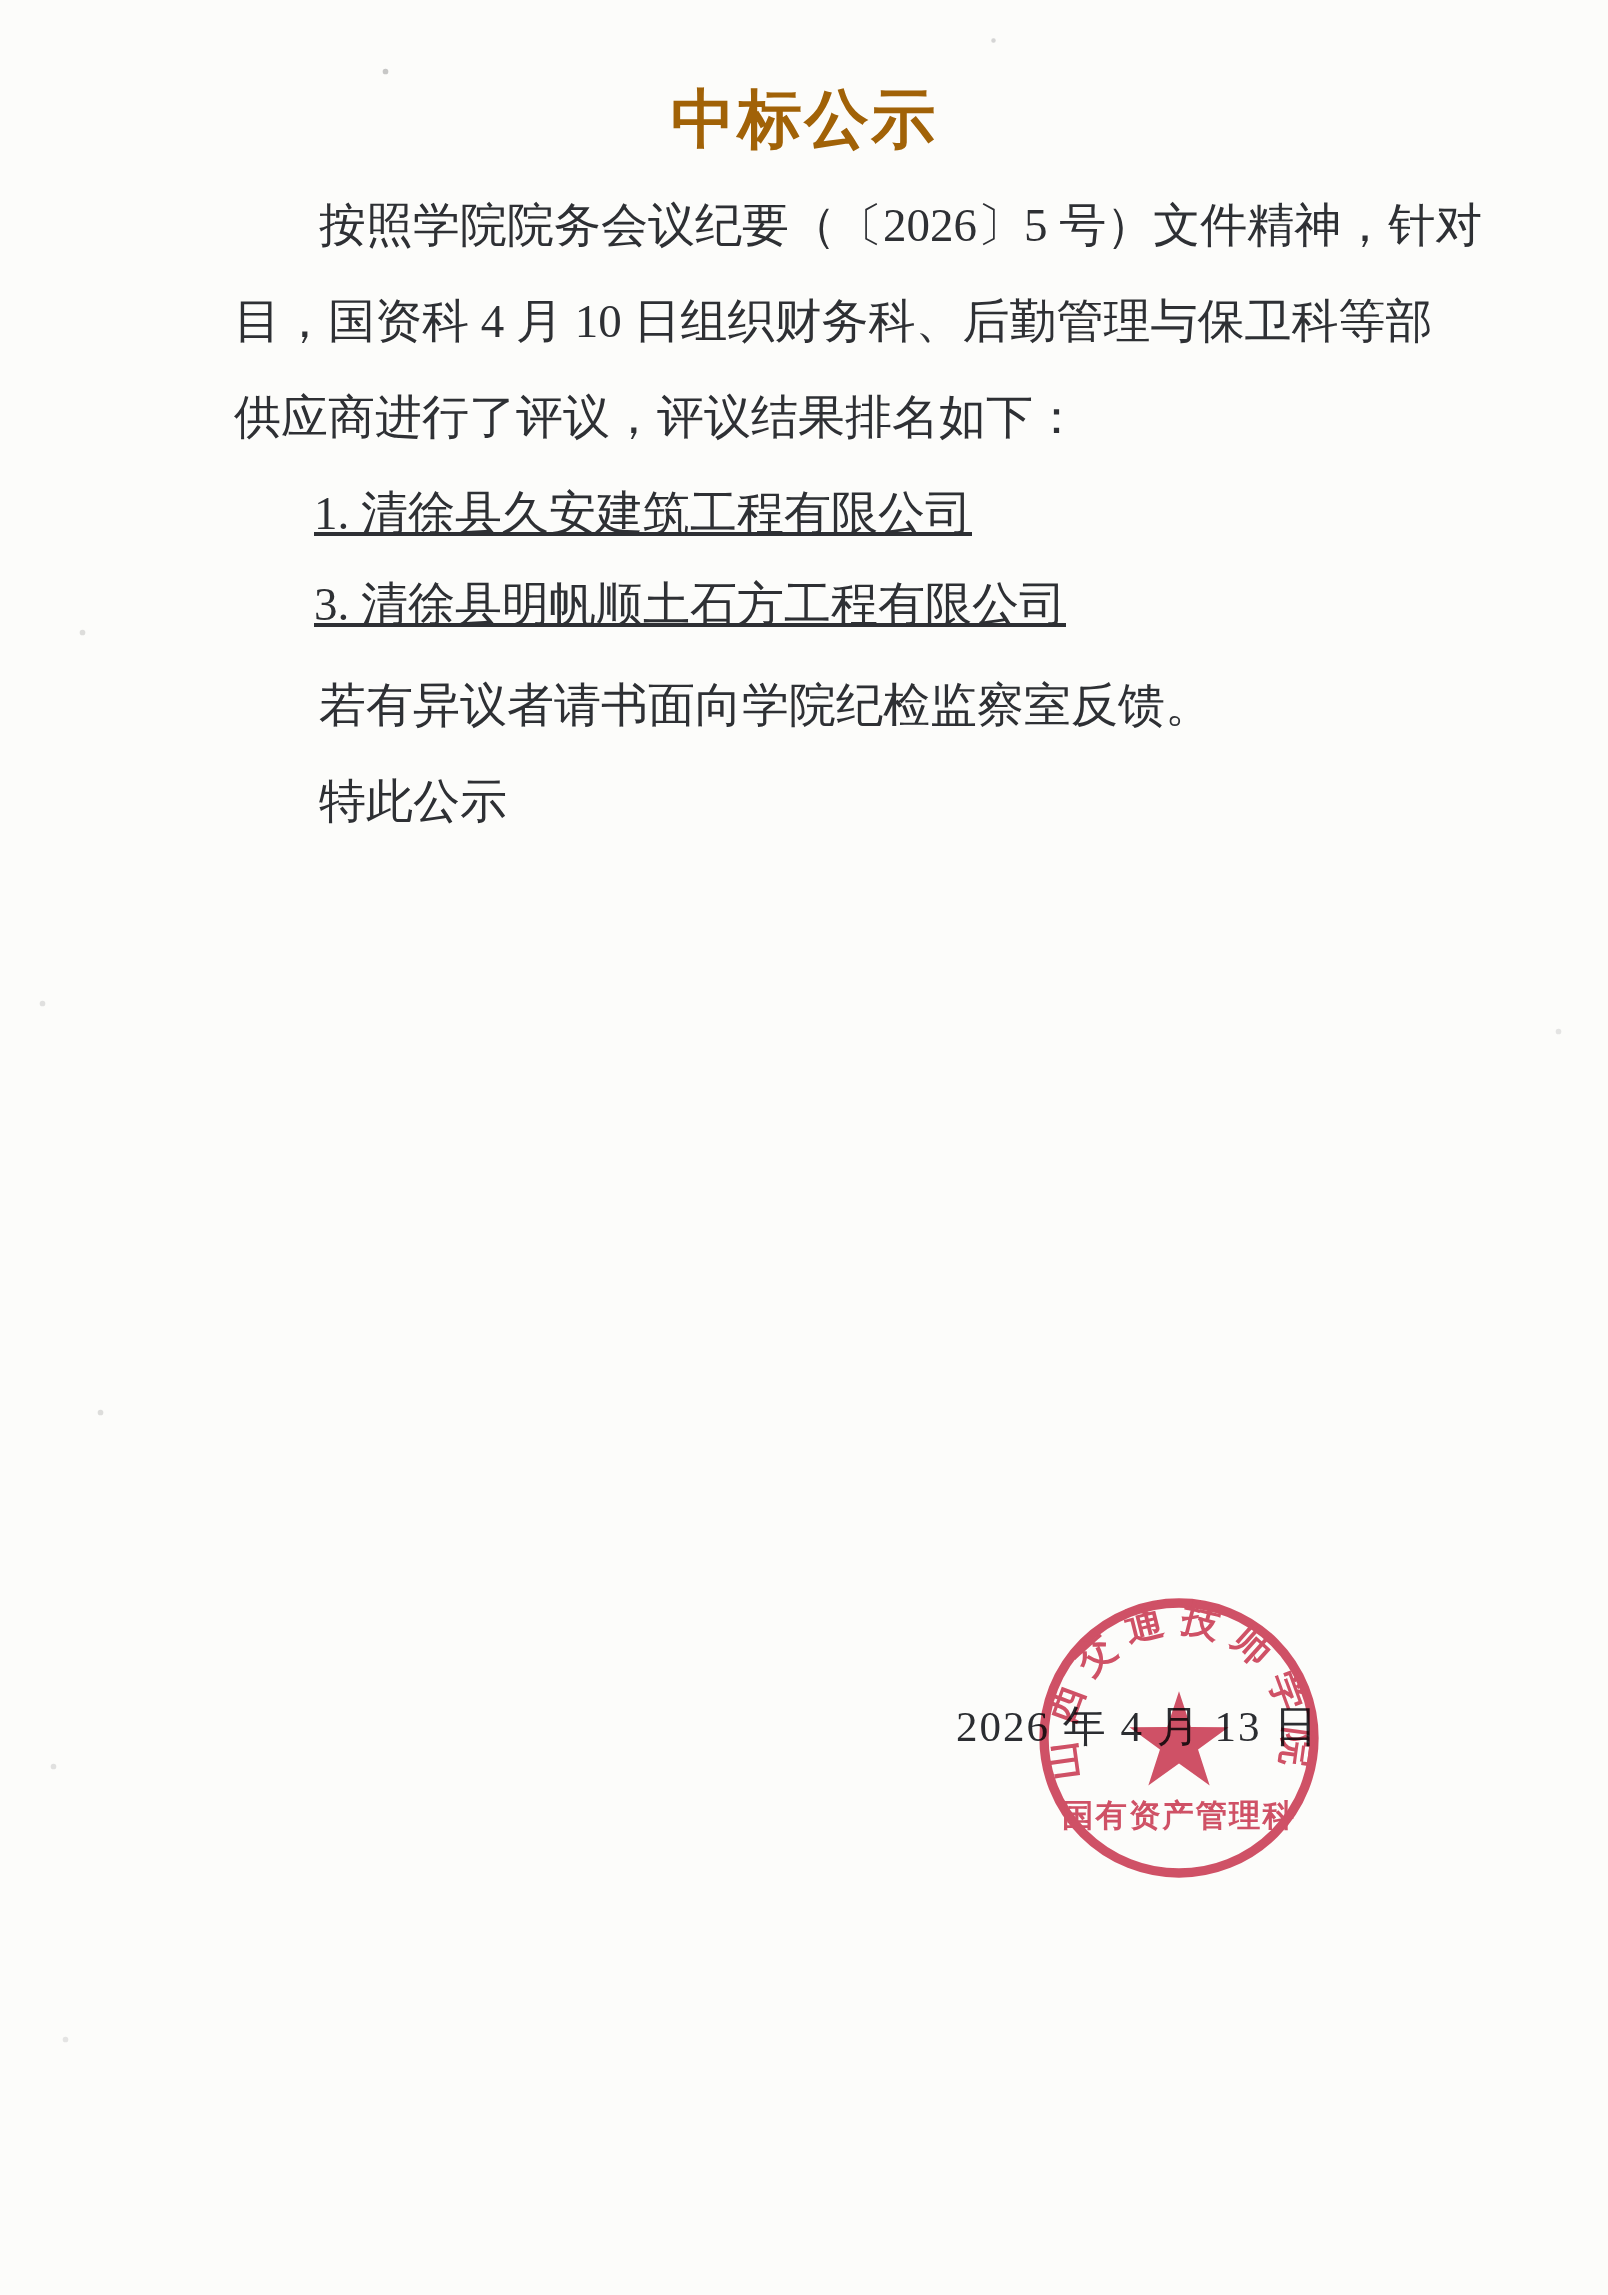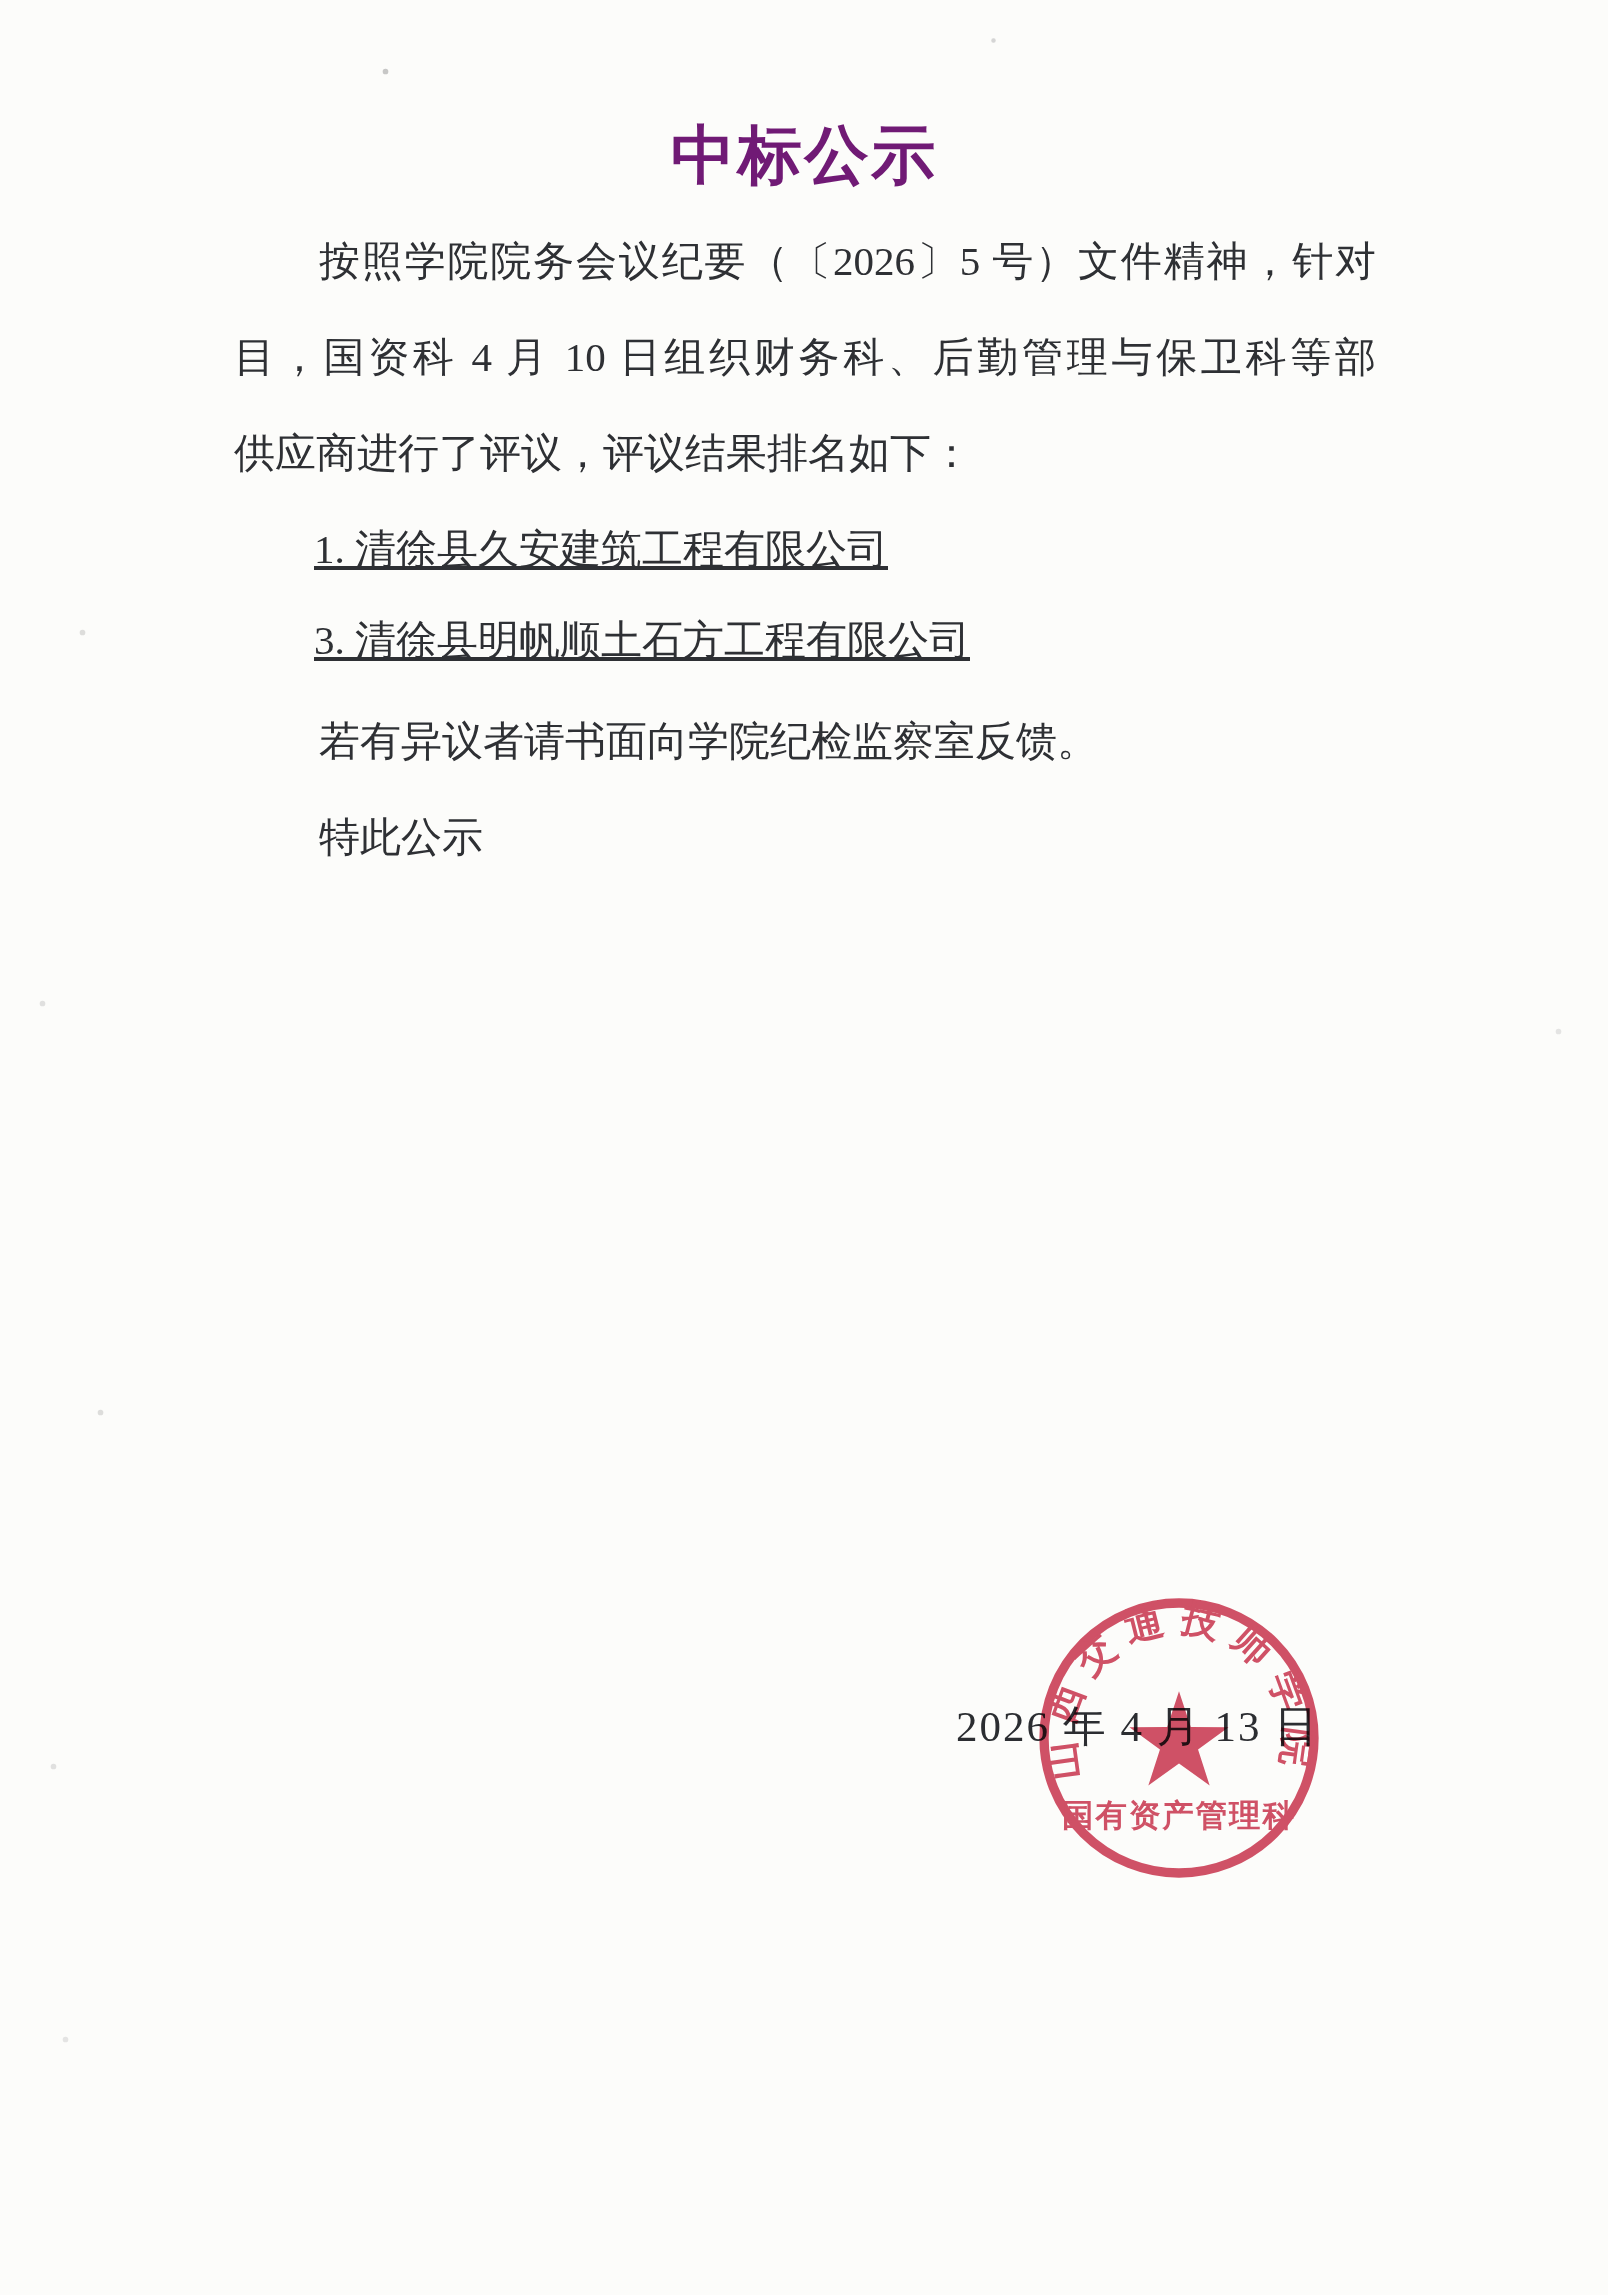--- a/index.html
+++ b/index.html
@@ -23,32 +23,32 @@
       992px 39px 0 0.7px rgba(60,60,64,.20),
       81px 631px 0 1.3px rgba(60,60,64,.16),
       41px 1002px 0 1.3px rgba(60,60,64,.14),
       99px 1411px 0 1.3px rgba(60,60,64,.16),
       52px 1765px 0 1.3px rgba(60,60,64,.14),
       64px 2038px 0 1.3px rgba(60,60,64,.12),
       1557px 1030px 0 1.3px rgba(60,60,64,.12);
     pointer-events:none;
   }
   .title{
-    padding-top:116px;
+    padding-top:80px;
     height:80px;
     line-height:80px;
     text-align:center;
     font-size:64px;
     font-weight:700;
     letter-spacing:2.7px;
-    color:#701a75;
+    color:#a16207;
   }
   .body-block{
     margin:17.4px 233px 0 234px; 
-    font-size:41px;
+    font-size:47px;
   }
   .line{
     line-height:96px;
     text-align:justify;
     text-align-last:justify;
     white-space:nowrap;
   }
   .line.loose{ text-align-last:left; white-space:normal; }
   .line.indent{ text-indent:85px; }
   .list{ margin-top:2.7px; padding-left:80px; }

